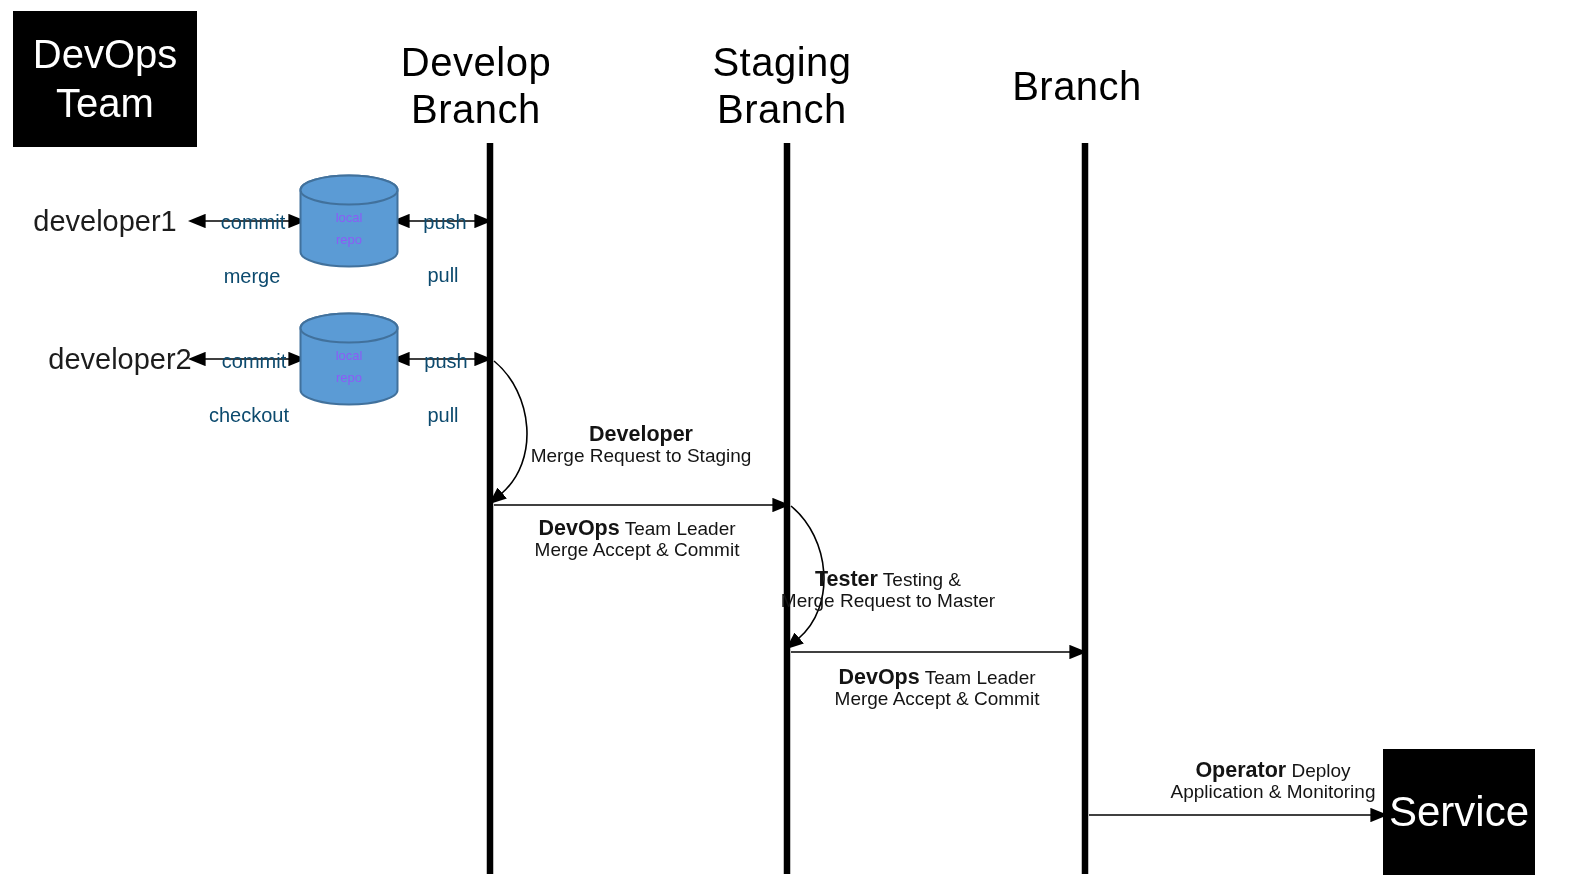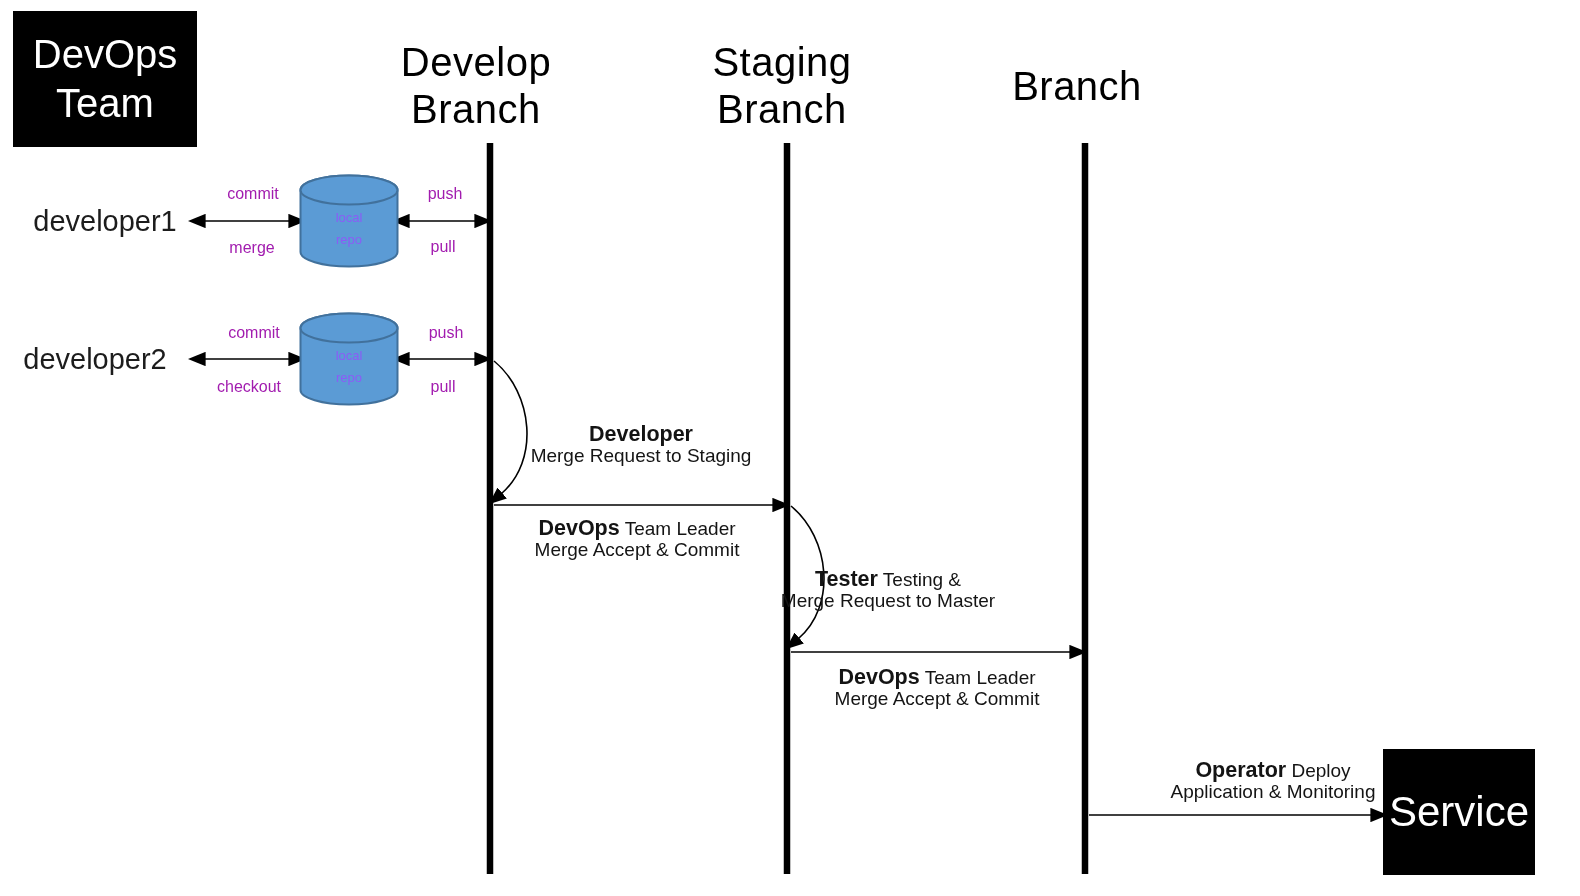--- a/index.html
+++ b/index.html
@@ -4,21 +4,21 @@
 <style>
   html,body{margin:0;padding:0;background:#ffffff;}
   .canvas{
     position:relative;width:1580px;height:896px;background:#ffffff;overflow:hidden;
     font-family:"Liberation Sans","DejaVu Sans",sans-serif;
   }
   .canvas svg{position:absolute;left:0;top:0;}
   .ctr{position:absolute;transform:translate(-50%,-50%);text-align:center;white-space:nowrap;}
   .hdr{font-size:40px;line-height:47px;color:#000;letter-spacing:.5px;}
   .devname{font-size:29px;color:#1c1c1c;}
-  .lbl{font-size:16px;color:#a21caf;}
+  .lbl{font-size:20px;color:#0c4a6e;margin-top:28px;}
   .repo-label{font-size:13px;line-height:22px;color:#8b5cf6;}
   .flow{font-size:19px;line-height:21px;color:#141414;}
   .flow .actor{font-weight:bold;font-size:21.5px;}
   .blackbox{
     position:absolute;background:#000000;color:#ffffff;
     display:flex;flex-direction:column;align-items:center;justify-content:center;
   }
   .team-box{left:13px;top:11px;width:184px;height:136px;font-size:40px;line-height:49px;}
   .service-box{left:1383px;top:749px;width:152px;height:126px;font-size:42px;}
   .repo-body{fill:#5b9bd5;stroke:#41719c;stroke-width:2;}
@@ -93,21 +93,21 @@
   <div class="ctr devname" style="left:105px;top:221px;">developer1</div>
   <div class="ctr lbl" style="left:253px;top:194px;">commit</div>
   <div class="ctr lbl" style="left:252px;top:248px;">merge</div>
   <div class="ctr repo-label" style="left:349px;top:229px;">
     <div>local</div>
     <div>repo</div>
   </div>
   <div class="ctr lbl" style="left:445px;top:194px;">push</div>
   <div class="ctr lbl" style="left:443px;top:247px;">pull</div>
 
-  <div class="ctr devname" style="left:95px;top:359px;text-align:right;">developer2</div>
+  <div class="ctr devname" style="left:120px;top:359px;text-align:right;">developer2</div>
   <div class="ctr lbl" style="left:254px;top:333px;">commit</div>
   <div class="ctr lbl" style="left:249px;top:387px;">checkout</div>
   <div class="ctr repo-label" style="left:349px;top:367px;">
     <div>local</div>
     <div>repo</div>
   </div>
   <div class="ctr lbl" style="left:446px;top:333px;">push</div>
   <div class="ctr lbl" style="left:443px;top:387px;">pull</div>
 
   <div class="ctr flow" style="left:641px;top:445px;">

